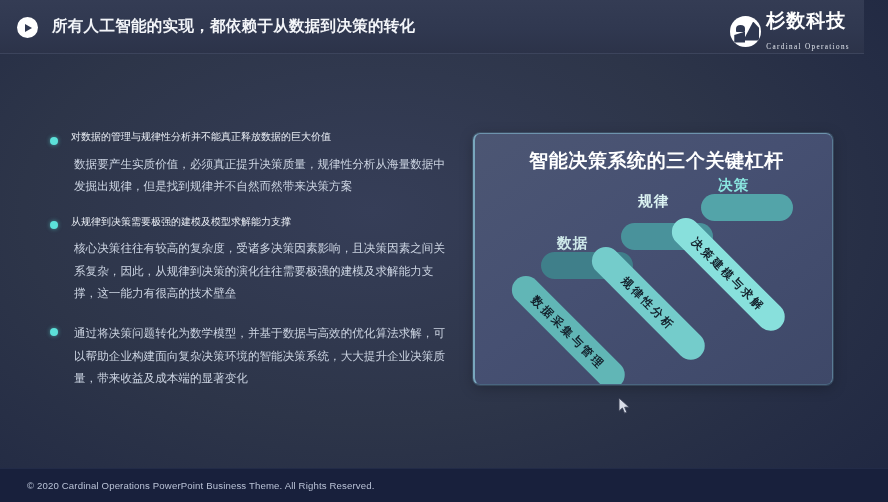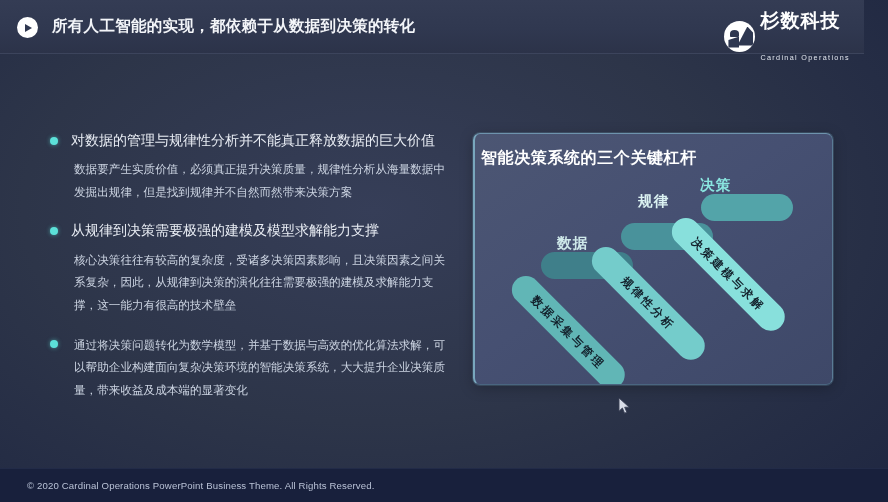--- a/index.html
+++ b/index.html
@@ -66,39 +66,39 @@
   #brand-mark .m3 {
     position:absolute; left:6px; top:9px; width:9px; height:7px;
     background:#2e3750; border-radius:50% 50% 10% 10%;
   }
   #brand-text { display:flex; flex-direction:column; line-height:1;gap:12px; }
   #brand-cn {
     font-size:19px; font-weight:bold; color:#ffffff; letter-spacing:1px;
     font-family:"DejaVu Sans","Liberation Sans",sans-serif;
   }
   #brand-en {
-    font-size:7.2px; color:#e3e7ef; letter-spacing:1.35px; margin-top:12px;
-    font-family:Liberation Sans, sans-serif;
+    font-size:7.2px; color:#e3e7ef; letter-spacing:1.35px; margin-top:2px;
+    font-family:Liberation Serif, serif;
   }
 
   
   #bullets {
     position:absolute; left:50px; top:130px; width:400px;
   }
   .blk { margin-bottom:17px; position:relative; }
   .blk:last-child { margin-bottom:0; }
   .dot {
     position:absolute; left:0px; top:6.5px;
     width:8px;height:8px;border-radius:50%;
     background:#5ce1d9;
     box-shadow:0 0 4px rgba(92,225,217,.55);
   }
   .head {
     margin-left:21px;
-    font-size:14px; color:#e9edf4; line-height:1.45;
+    font-size:10px; color:#e9edf4; line-height:1.45;
     font-family:"DejaVu Sans","Liberation Sans",sans-serif;
   }
   .sub {
     margin-left:24px; margin-top:8px;
     font-size:11.6px; color:#ccd4e2; line-height:1.95;
     font-family:"DejaVu Sans","Liberation Sans",sans-serif;
   }
   .blk.nohead .sub { margin-top:13px; margin-left:24px; }
   .blk.nohead .dot { top:6px; }
 
@@ -110,22 +110,22 @@
     border-radius:7px;
     border-left:2.5px solid #79a7bd;
     border-top:1px solid #6e93ad;
     border-right:1px solid #5a7b95;
     border-bottom:1px solid #4a6580;
     box-shadow:0 0 0 1px rgba(120,168,192,.22), 0 3px 14px rgba(0,0,0,.25);
     overflow:hidden;
   }
   #panel-title {
     position:absolute; left:0; top:14px; width:100%;
-    text-align:left;
-    font-size:16px; font-weight:bold; color:#ffffff;
+    text-align:center;
+    font-size:19px; font-weight:bold; color:#ffffff;
     letter-spacing:.6px;
     font-family:"DejaVu Sans","Liberation Sans",sans-serif;
     padding-left:6px;
   }
 
   
   #diagram { position:absolute; left:0; top:0; width:360px; height:252px; }
 
   .lever { position:absolute; }
 
@@ -163,21 +163,21 @@
   
   #lever2 { left:0; top:0; }
   #lever2 .back { left:146px; top:89px; background:#49929b; }
   #lever2 .diag { left:121px; top:103px; background:#74cccb; }
   #lever2 .cap  { left:163px; top:58px; color:#dbf2f2; }
 
   
   #lever3 { left:0; top:0; }
   #lever3 .back { left:226px; top:60px; background:#53a4a9; }
   #lever3 .diag { left:201px; top:74px; background:#88e0dc; }
-  #lever3 .cap  { left:225px; top:42px; color:#8ae6e0; }
+  #lever3 .cap  { left:243px; top:42px; color:#8ae6e0; }
 
   
   #footer {
     position:absolute; left:0; bottom:0; width:888px; height:34px;
     background:#18203c;
     border-top:1px solid #222b48;
   }
   #footer-text {
     position:absolute; left:27px; top:11px;
     font-size:9.6px; color:#b9c2d6; letter-spacing:.15px;

